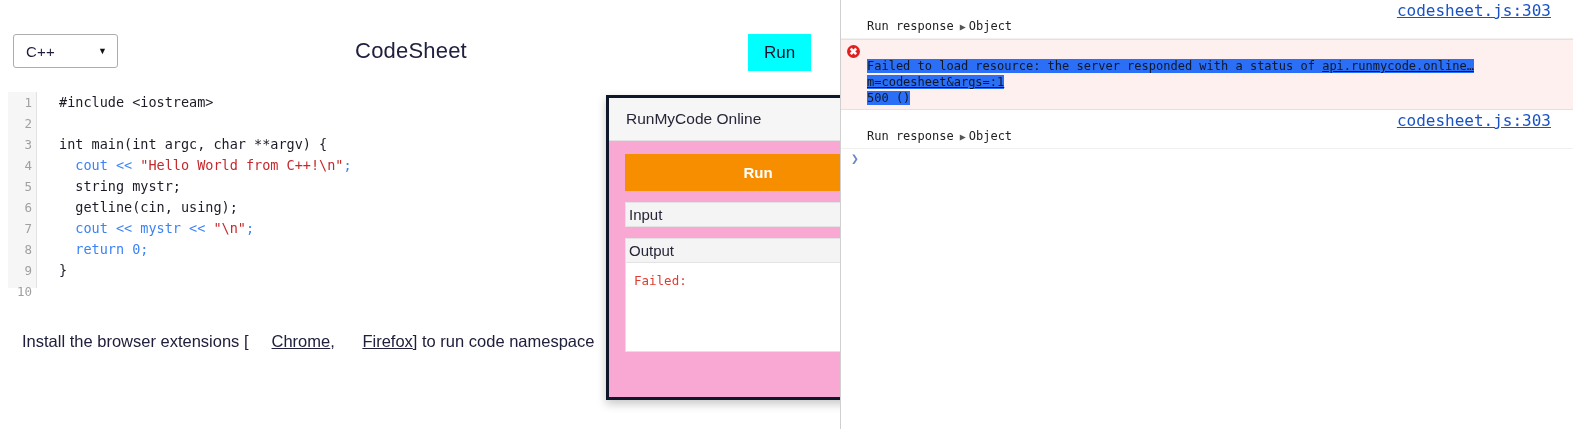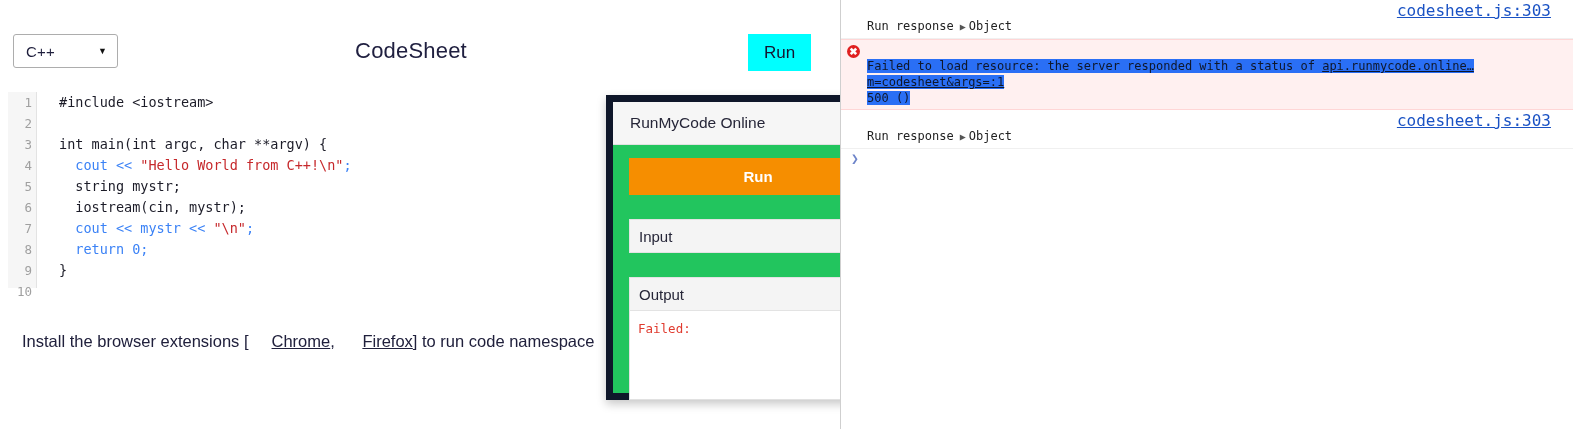--- a/index.html
+++ b/index.html
@@ -144,22 +144,22 @@
     padding-left: 23px;
   }
 
   
   #rmc-panel {
     position: absolute;
     left: 606px;
     top: 95px;
     width: 304px;
     height: 305px;
-    background: #22c55e;
-    border: 7px solid #0f172a;
+    background: #f9a8d4;
+    border: 3px solid #0f172a;
     box-shadow: 0 4px 9px rgba(0,0,0,0.22);
   }
   #rmc-titlebar {
     height: 43px;
     background: #f6f6f6;
     border-bottom: 1px solid #e2e2e2;
     display: flex;
     align-items: center;
     padding-left: 17px;
     font-size: 15.5px;
@@ -174,27 +174,27 @@
     border: none;
     color: #ffffff;
     font-family: "Liberation Sans", sans-serif;
     font-size: 15px;
     font-weight: bold;
     text-align: center;
     line-height: 37px;
     cursor: pointer;
   }
   .rmc-section {
-    margin-top: 24px;
-    height: 34px;
+    margin-top: 11px;
+    height: 25px;
     background: #f4f4f4;
     border: 1px solid #e3e3e3;
     display: flex;
     align-items: center;
-    padding-left: 9px;
+    padding-left: 3px;
     font-size: 15px;
     color: #262638;
     cursor: pointer;
   }
   #rmc-output-box {
     margin-top: 0;
     height: 89px;
     background: #ffffff;
     border: 1px solid #e1e1e1;
     border-top: none;
@@ -312,21 +312,21 @@
       <span class="ln">9</span>
       <span class="ln">10</span>
     </div>
 
     <div class="code">
       <div class="cl">#include &lt;iostream&gt;</div>
       <div class="cl"></div>
       <div class="cl">int main(int argc, char **argv) {</div>
       <div class="cl"><span class="tok-plain">  cout &lt;&lt; </span><span class="tok-str">"Hello World from C++!\n"</span><span class="tok-plain">;</span></div>
       <div class="cl">  string mystr;</div>
-      <div class="cl">  iostream(cin, mystr);</div>
+      <div class="cl">  getline(cin, using);</div>
       <div class="cl"><span class="tok-plain">  cout &lt;&lt; mystr &lt;&lt; </span><span class="tok-str">"\n"</span><span class="tok-plain">;</span></div>
       <div class="cl"><span class="tok-plain">  return 0;</span></div>
       <div class="cl">}</div>
     </div>
   </div>
 
   <div id="extensions-note"><span>Install the browser extensions [</span><a href="#">Chrome</a><span>, </span><a href="#">Firefox</a><span>] to run code namespace</span></div>
 
   <div id="rmc-panel">
     <div id="rmc-titlebar">RunMyCode Online</div>

